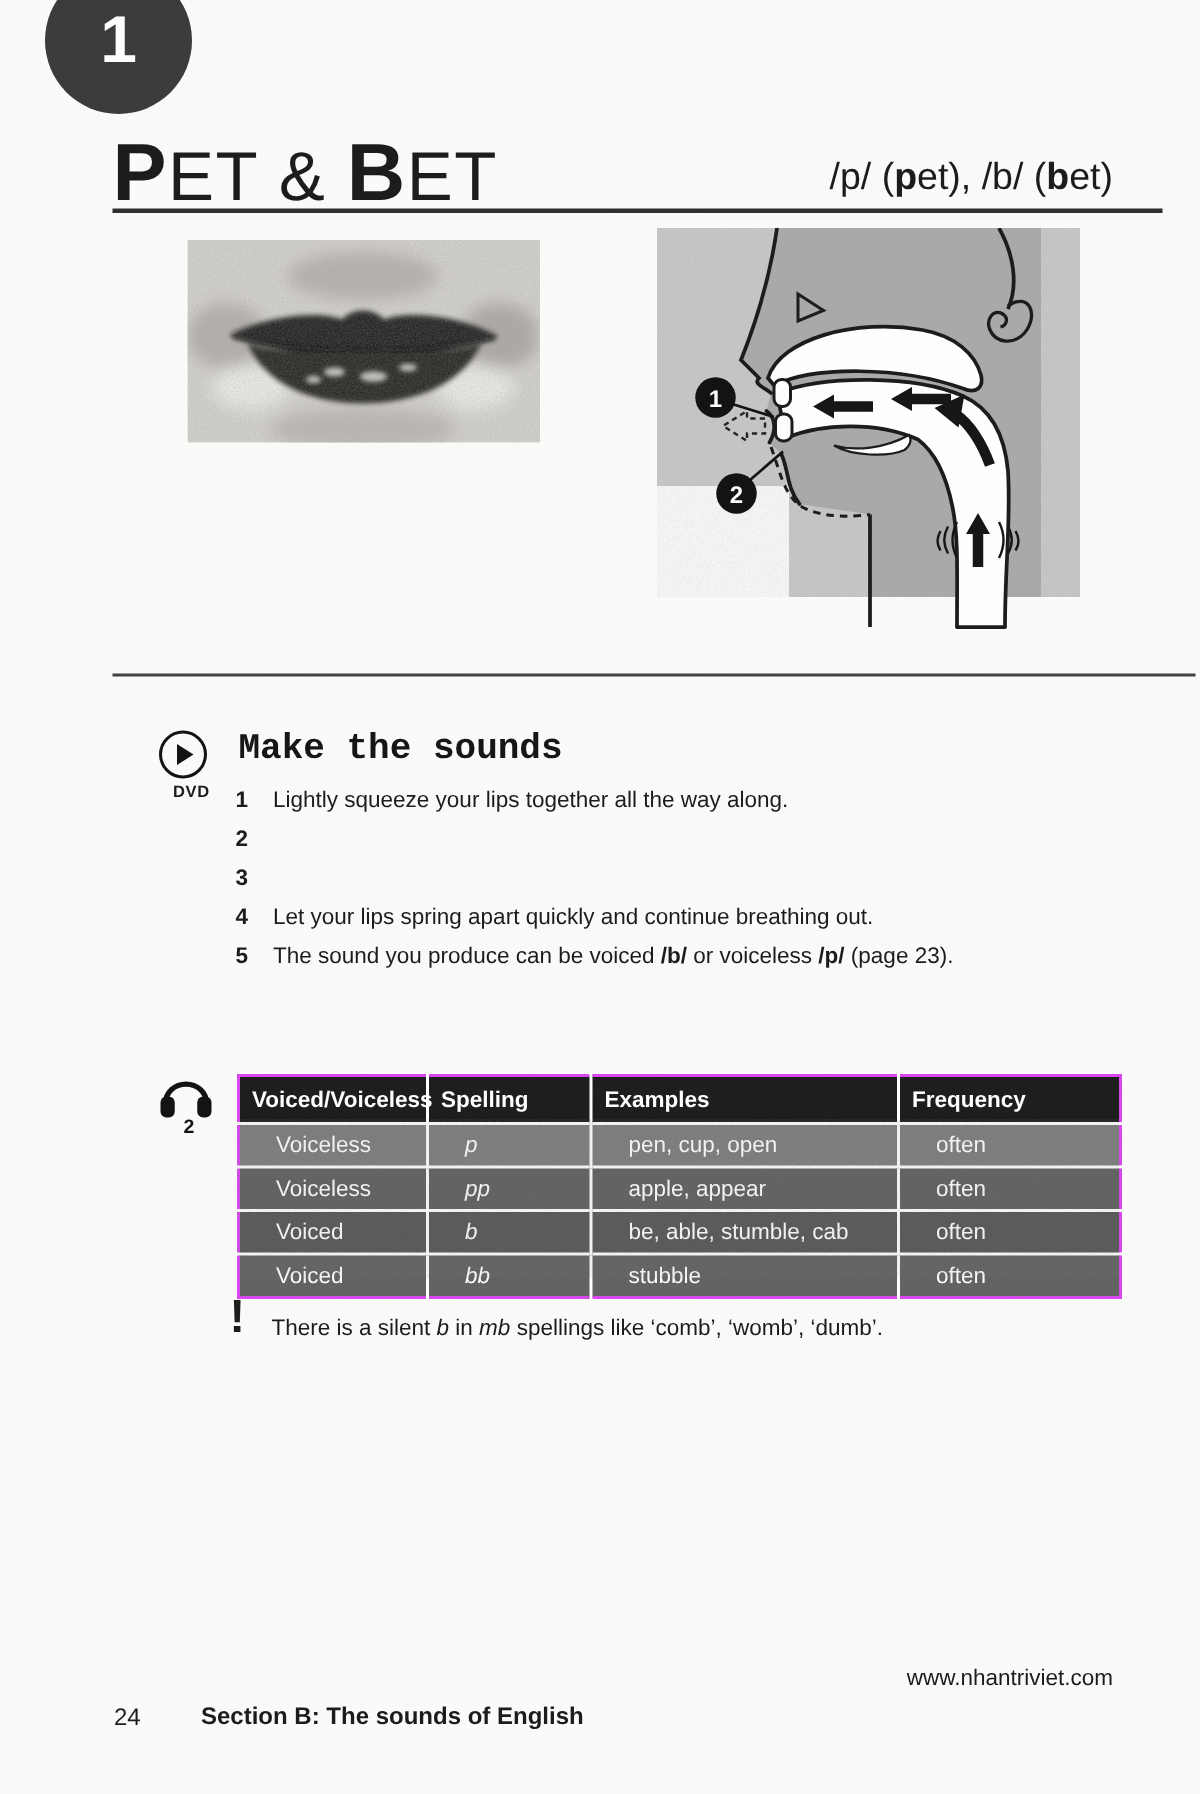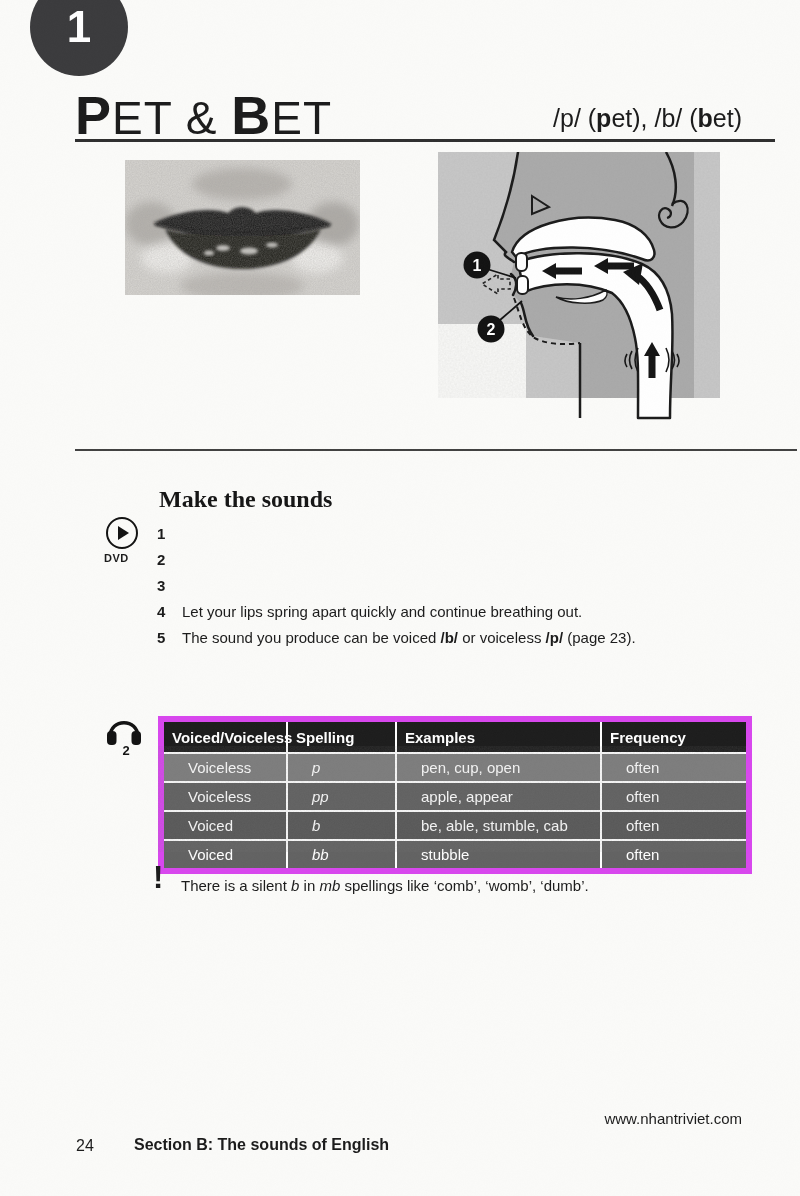--- a/index.html
+++ b/index.html
@@ -20,43 +20,43 @@
   .phonetic{position:absolute;top:104px;right:58px;font-size:25px;white-space:nowrap;}
   .phonetic b{font-weight:bold;}
 
   
   .lips{position:absolute;left:125px;top:160px;width:235px;height:135px;}
   .diagram{position:absolute;left:430px;top:152px;width:290px;height:268px;}
 
   .divider{position:absolute;left:75px;top:449px;width:722px;height:2px;background:#404040;}
 
   
-  .h-serif{font-family:Liberation Serif, serif;font-weight:bold;font-size:24px;color:#141414;}
+  .h-serif{font-family:Liberation Mono, monospace;font-weight:bold;font-size:24px;color:#141414;}
   .make-heading{position:absolute;left:159px;top:486px;}
   .use-heading{position:absolute;left:159px;top:673px;}
 
   
-  .dvd{position:absolute;left:104px;top:517px;width:36px;text-align:left;}
+  .dvd{position:absolute;left:104px;top:487px;width:36px;text-align:right;}
   .dvd-circle{width:28px;height:28px;border:2.5px solid #111;border-radius:50%;margin:0 auto;position:relative;background:#fbfbf9;}
   .dvd-tri{position:absolute;left:10px;top:6.5px;width:0;height:0;
            border-left:11px solid #111;border-top:7.5px solid transparent;border-bottom:7.5px solid transparent;}
   .dvd-label{font-size:11px;font-weight:bold;margin-top:3px;letter-spacing:.5px;}
 
   
   .steps{position:absolute;left:157px;top:521px;width:580px;}
   .step{display:flex;line-height:26px;font-size:15px;}
   .step-num{font-weight:bold;width:25px;flex:none;}
   .step b{font-weight:bold;}
 
   
   .headset{position:absolute;left:103px;top:709px;width:42px;text-align:center;}
 
   
   .ptable-wrap{position:absolute;left:158px;top:716px;width:588px;}
-  table.ptable{border-collapse:collapse;table-layout:fixed;width:588px;border:6px solid #d946ef;}
+  table.ptable{border-collapse:collapse;table-layout:fixed;width:588px;border:2px solid #d946ef;}
   .ptable col.c1{width:126px;} .ptable col.c2{width:109px;} .ptable col.c3{width:205px;} .ptable col.c4{width:148px;}
   .ptable th{background:#1c1c1c;color:#fff;font-size:15px;font-weight:bold;text-align:left;
              padding:3px 8px;height:24px;border-left:2.5px solid #fff;}
   .ptable td{color:#fff;font-size:15px;padding:2px 24px;height:23px;
              border-left:2.5px solid #fff;border-top:2.5px solid #fff;}
   .ptable tr>*:first-child{border-left:none;}
   .ptable td:nth-child(2){font-style:italic;}
   .ptable tr.r1 td{background:#7d7d7d;}
   .ptable tr.r2 td{background:#606060;}
   .ptable tr.r3 td{background:#575757;}
@@ -193,20 +193,21 @@
   <div class="dvd">
     <div class="dvd-circle">
         <div class="dvd-tri"></div>
       </div>
     <div class="dvd-label">DVD</div>
   </div>
 
   <div class="steps">
     <div class="step">
       <span class="step-num">1</span>
+      <span>Lightly squeeze your lips together all the way along.</span>
     </div>
     <div class="step">
       <span class="step-num">2</span>
     </div>
     <div class="step">
       <span class="step-num">3</span>
     </div>
     <div class="step">
       <span class="step-num">4</span>
       <span>Let your lips spring apart quickly and continue breathing out.</span>

